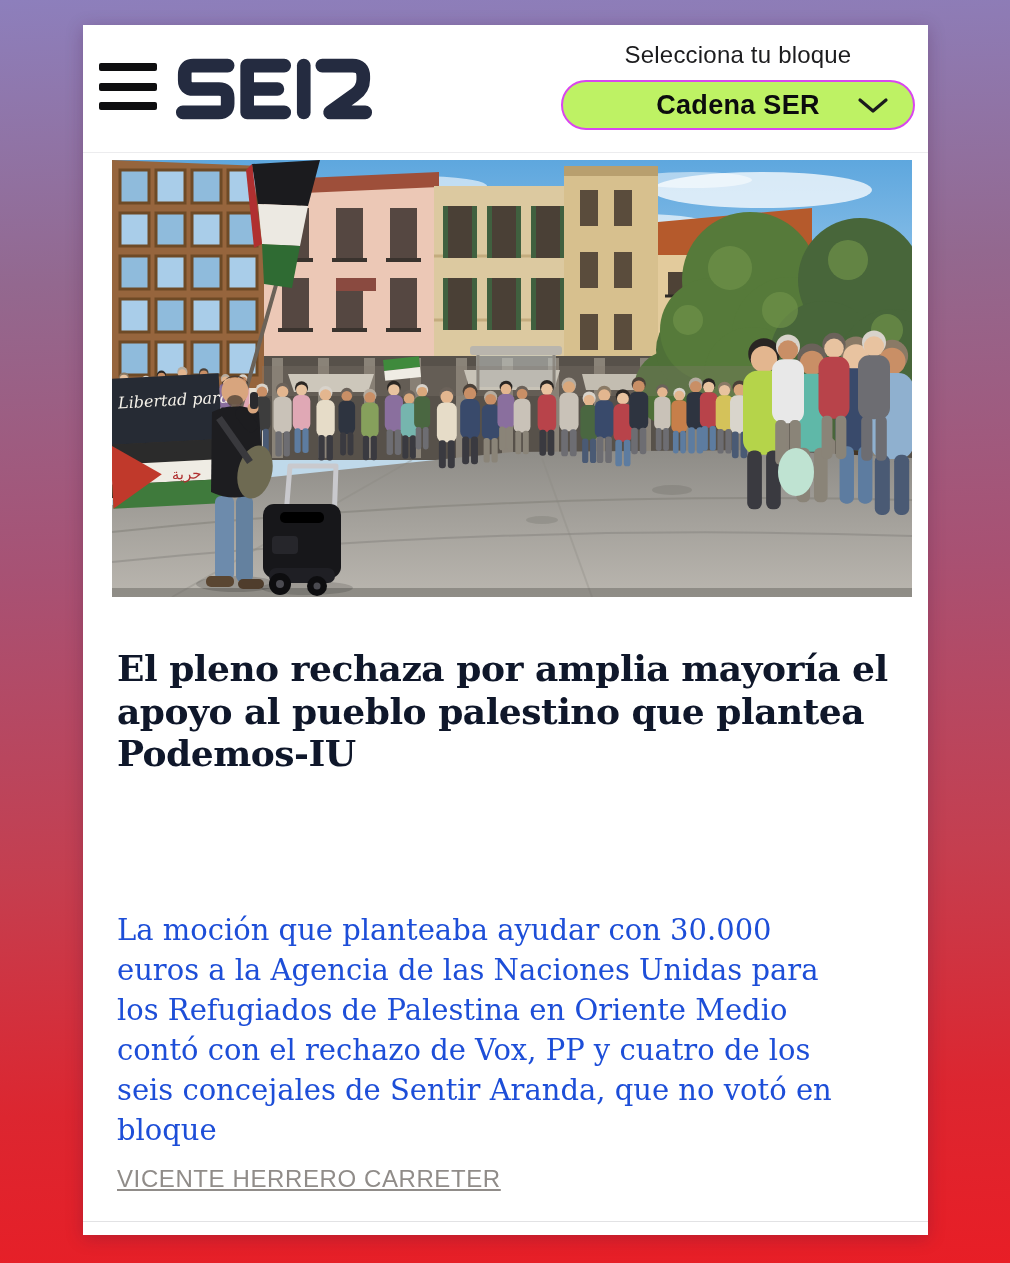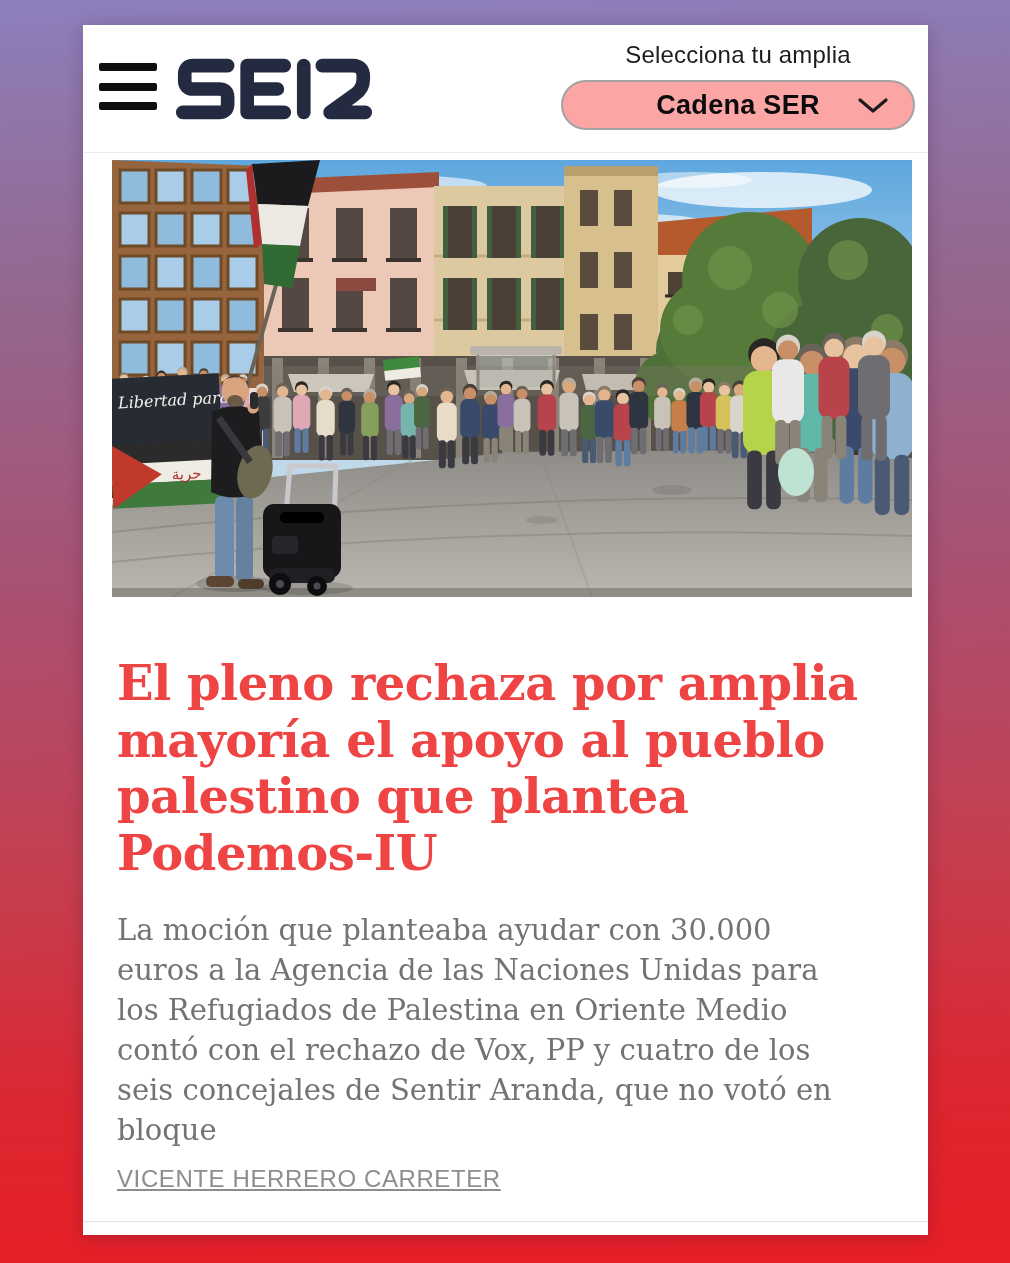--- a/index.html
+++ b/index.html
@@ -12,35 +12,35 @@
     position:absolute;left:83px;top:25px;width:845px;height:1210px;
     background:#ffffff;box-shadow:0 3px 16px rgba(70,20,60,.28);
   }
   
   .card-header{position:absolute;left:0;top:0;width:100%;height:127px;background:#fff;border-bottom:1px solid #ececee;}
   .hamburger{position:absolute;left:16px;top:38px;width:58px;height:47px;display:flex;flex-direction:column;justify-content:space-between;cursor:pointer;background:none;border:none;padding:0;}
   .hamburger b{display:block;height:8px;background:#0e0e10;border-radius:2px;}
   .logo{position:absolute;left:91px;top:28px;width:200px;height:72px;cursor:pointer;}
   .station{position:absolute;right:13px;top:16px;width:354px;}
   .station-label{font-size:24px;color:#1c1c1e;text-align:center;letter-spacing:.2px;}
-  .station-pill{margin-top:11px;height:46px;border:2px solid #a3a3a3;border-radius:26px;background:#fca5a5;display:flex;align-items:center;justify-content:center;position:relative;cursor:pointer;}
+  .station-pill{margin-top:11px;height:46px;border:2px solid #d946ef;border-radius:26px;background:#bef264;display:flex;align-items:center;justify-content:center;position:relative;cursor:pointer;}
   .station-pill .value{font-size:27px;font-weight:700;color:#0c0c0e;letter-spacing:.3px;}
   .station-pill .chev{position:absolute;right:24px;top:15px;}
   
   .photo{position:absolute;left:29px;top:135px;width:800px;height:437px;overflow:hidden;background:#bfd9ea;}
   .photo svg{display:block;width:100%;height:100%;}
   
   .headline{
     position:absolute;left:34px;top:598px;width:782px;
-    font-family:"DejaVu Serif",serif;font-weight:700;font-size:48px;line-height:1.18;
-    color:#ef4444;letter-spacing:-.5px;
+    font-family:"DejaVu Serif",serif;font-weight:700;font-size:36px;line-height:1.18;
+    color:#0f172a;letter-spacing:-.5px;
   }
   .standfirst{
     position:absolute;left:34px;top:856px;width:745px;
-    font-family:"DejaVu Serif",serif;font-size:29px;line-height:1.38;color:#737373;
+    font-family:"DejaVu Serif",serif;font-size:29px;line-height:1.38;color:#1d4ed8;
   }
   .author{position:absolute;left:34px;top:1140px;font-size:24px;color:#908c89;letter-spacing:.6px;text-decoration:underline;}
   .bottom-divider{position:absolute;left:0;top:1196px;width:100%;height:1px;background:#e2e2e4;}
 </style>
 </head>
 <body>
 
 <div class="card">
 
   <div class="card-header">
@@ -51,21 +51,21 @@
     </button>
     <svg class="logo" viewBox="0 0 205 72" role="img" aria-label="SER">
       <g fill="none" stroke="#242b40" stroke-width="14" stroke-linecap="round" stroke-linejoin="round">
         <path d="M55 12 H20 Q11 12 11 21 V27 Q11 36 20 36 H46 Q55 36 55 45 V51 Q55 60 46 60 H9"></path>
         <path d="M75 12 H113 M75 12 V60 H113 M75 36 H106"></path>
         <path d="M133 12 V60"></path>
         <path d="M152 12 H183 Q194 12 194 23 V26 Q194 36 185 42 L160 60 H196"></path>
       </g>
     </svg>
     <div class="station">
-      <div class="station-label">Selecciona tu amplia</div>
+      <div class="station-label">Selecciona tu bloque</div>
       <div class="station-pill">
         <span class="value">Cadena SER</span>
         <svg class="chev" width="32" height="18" viewBox="0 0 32 18">
           <path d="M3 3 L16 14 L29 3" stroke="#1b1b1d" stroke-width="3.2" fill="none" stroke-linecap="round" stroke-linejoin="round"></path>
         </svg>
       </div>
     </div>
   </div>
 
   <div class="photo">

